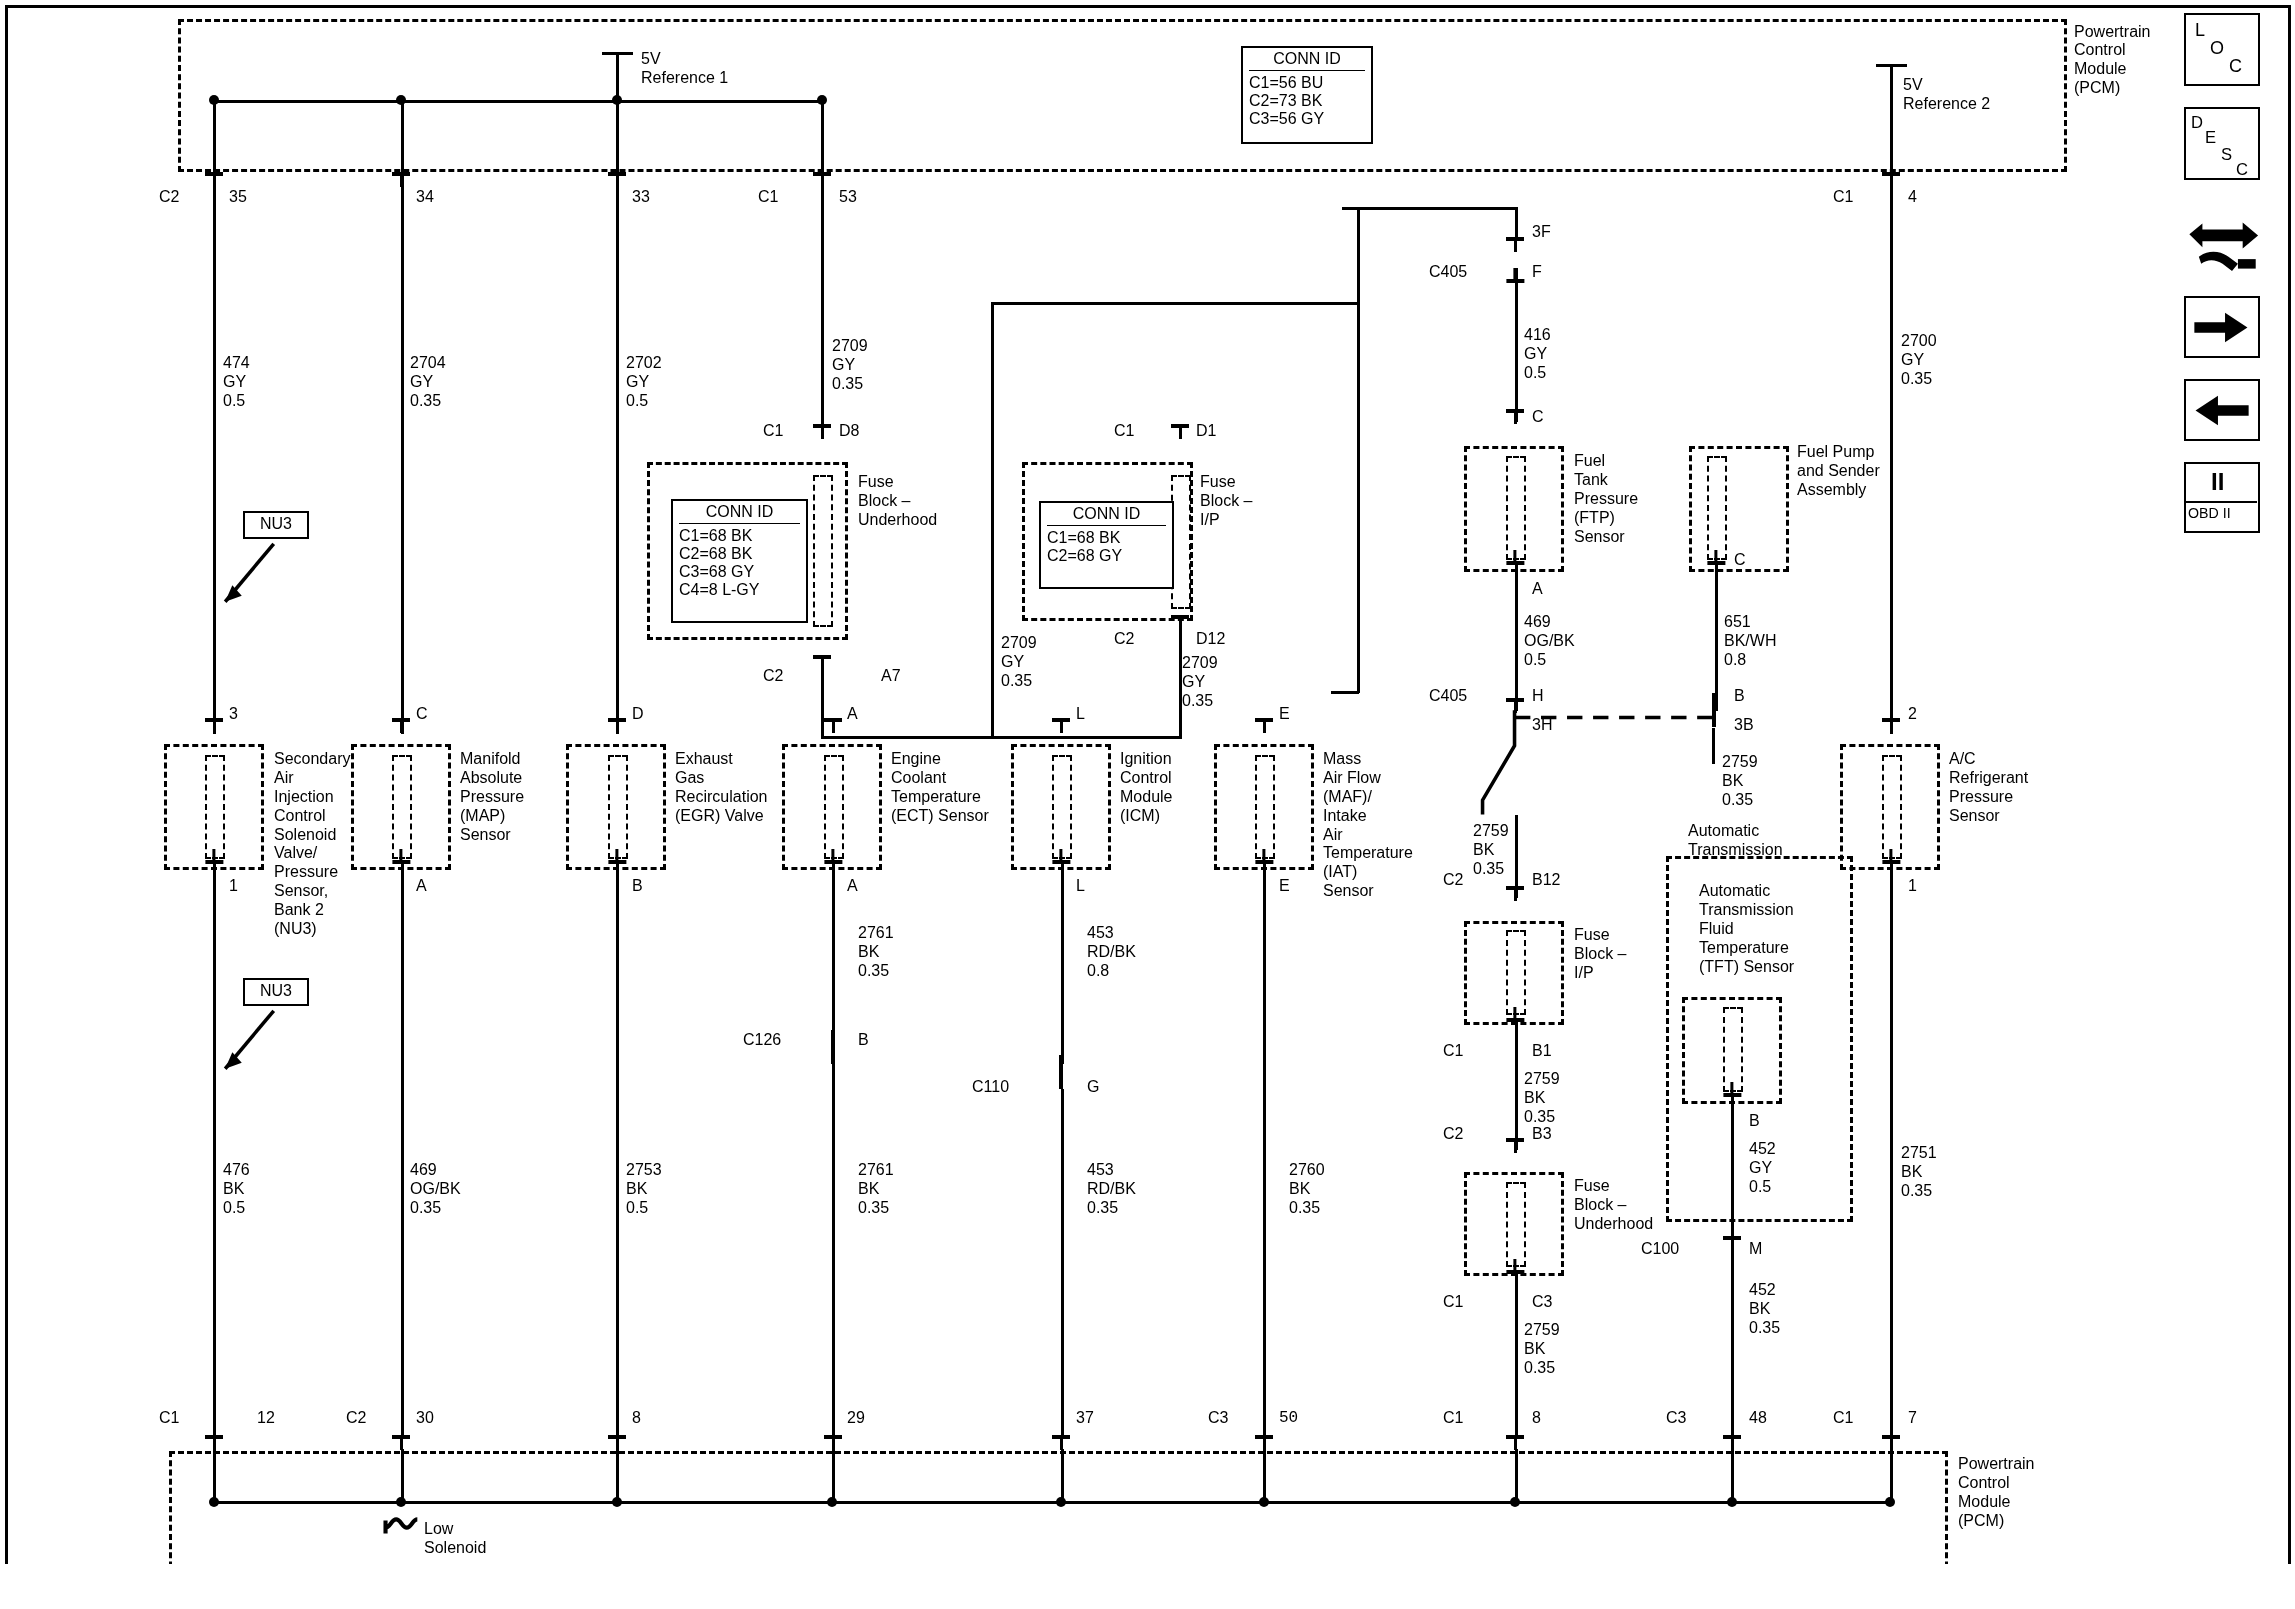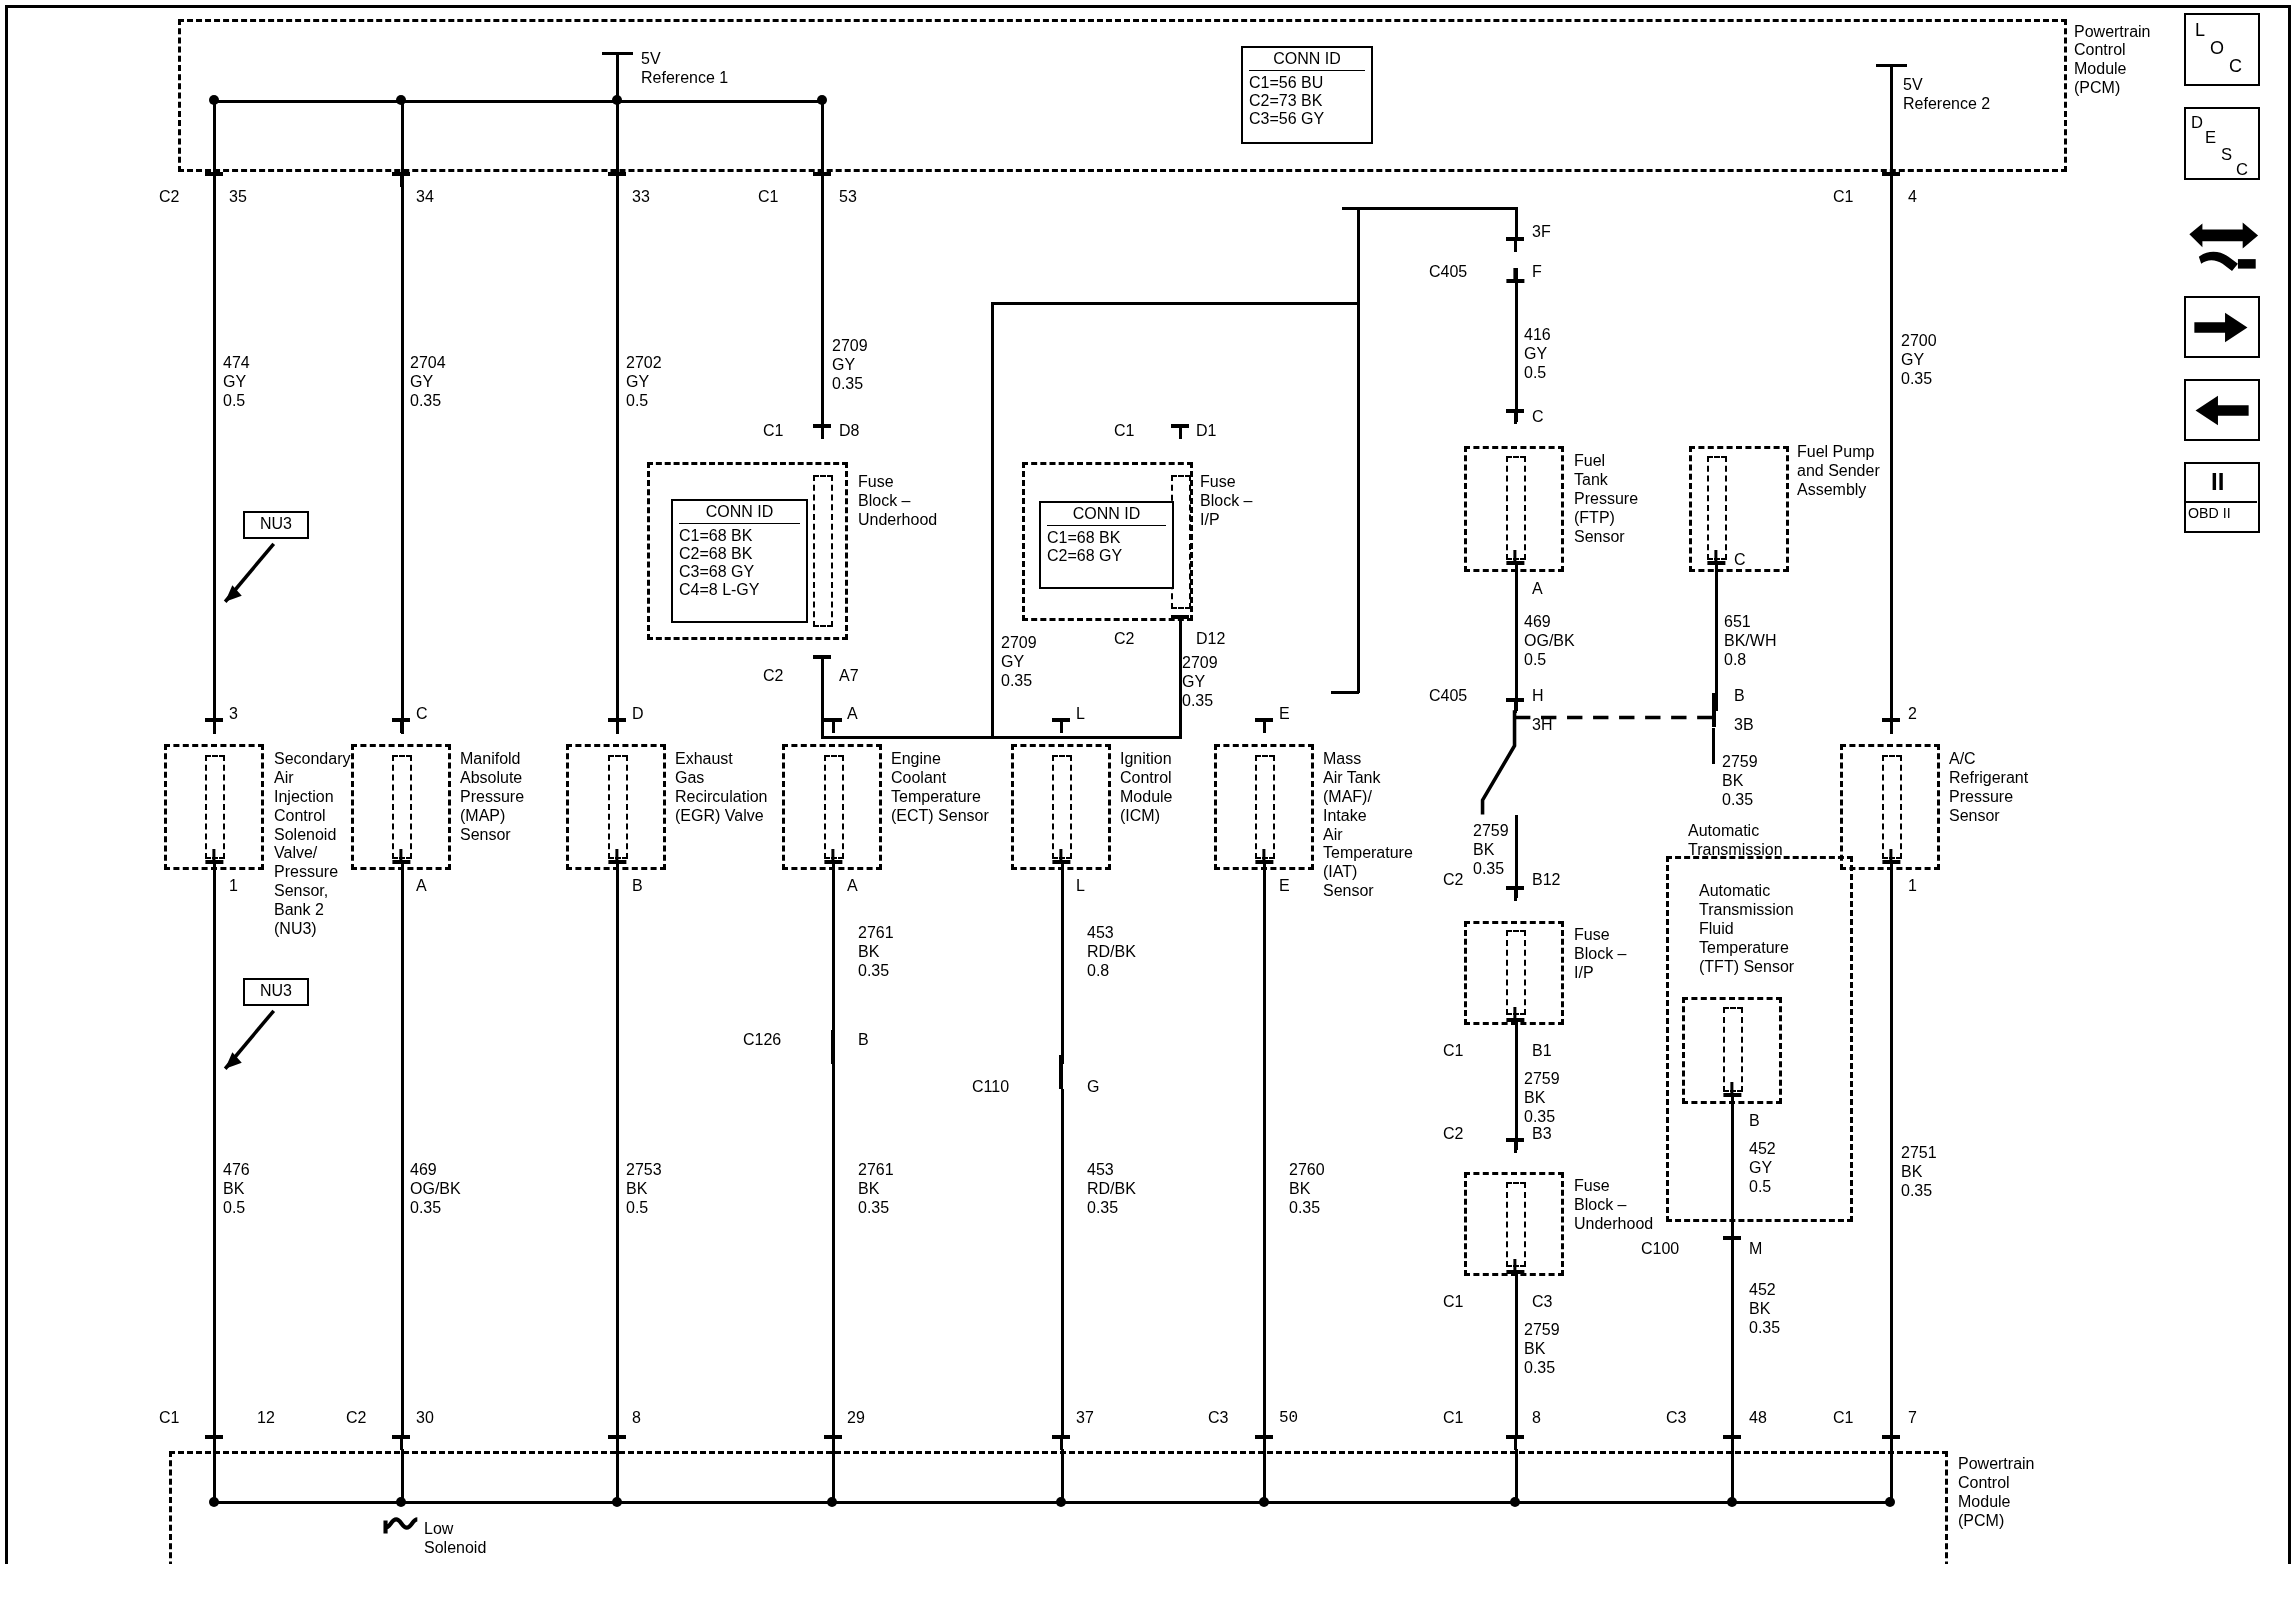--- a/index.html
+++ b/index.html
@@ -206,21 +206,21 @@
     <div class="line">C2=68 BK</div>
     <div class="line">C3=68 GY</div>
     <div class="line">C4=8 L-GY</div>
   </div>
 
   <div class="pin" style="left:813px; top:655px;">
       <div class="cap"></div>
       <div class="stem"></div>
     </div>
   <div class="lbl" style="left:763px; top:667px;">C2</div>
-  <div class="lbl" style="left:839px; top:667px;">A7</div>
+  <div class="lbl" style="left:881px; top:667px;">A7</div>
 
   <div class="wire-v" style="left:821px; top:670px; height:69px;"></div>
   <div class="wire-h" style="left:821px; top:736px; width:38px;"></div>
 
   <div class="wire-h" style="left:991px; top:302px; width:369px;"></div>
   <div class="wire-v" style="left:991px; top:302px; height:434px;"></div>
   <div class="wire-v" style="left:1357px; top:207px; height:486px;"></div>
   <div class="wire-h" style="left:1331px; top:691px; width:28.4px;"></div>
 
   <div class="pin" style="left:1171px; top:424px;">
@@ -476,21 +476,21 @@
 0.35</div>
 
   <div class="pin" style="left:1255px; top:718px;">
       <div class="cap"></div>
       <div class="stem"></div>
     </div>
   <div class="lbl" style="left:1279px; top:705px;">E</div>
   <div class="dashed" style="left:1214px; top:744px; width:100px; height:126px;"></div>
   <div class="dashed-thin" style="left:1255px; top:755px; width:20px; height:104px;"></div>
   <div class="lbl" style="left:1323px; top:750px;">Mass
-Air Tank
+Air Flow
 (MAF)/
 Intake
 Air
 Temperature
 (IAT)
 Sensor</div>
   <div class="pin" style="left:1255px; top:849px; transform:rotate(180deg);">
       <div class="cap"></div>
       <div class="stem"></div>
     </div>

